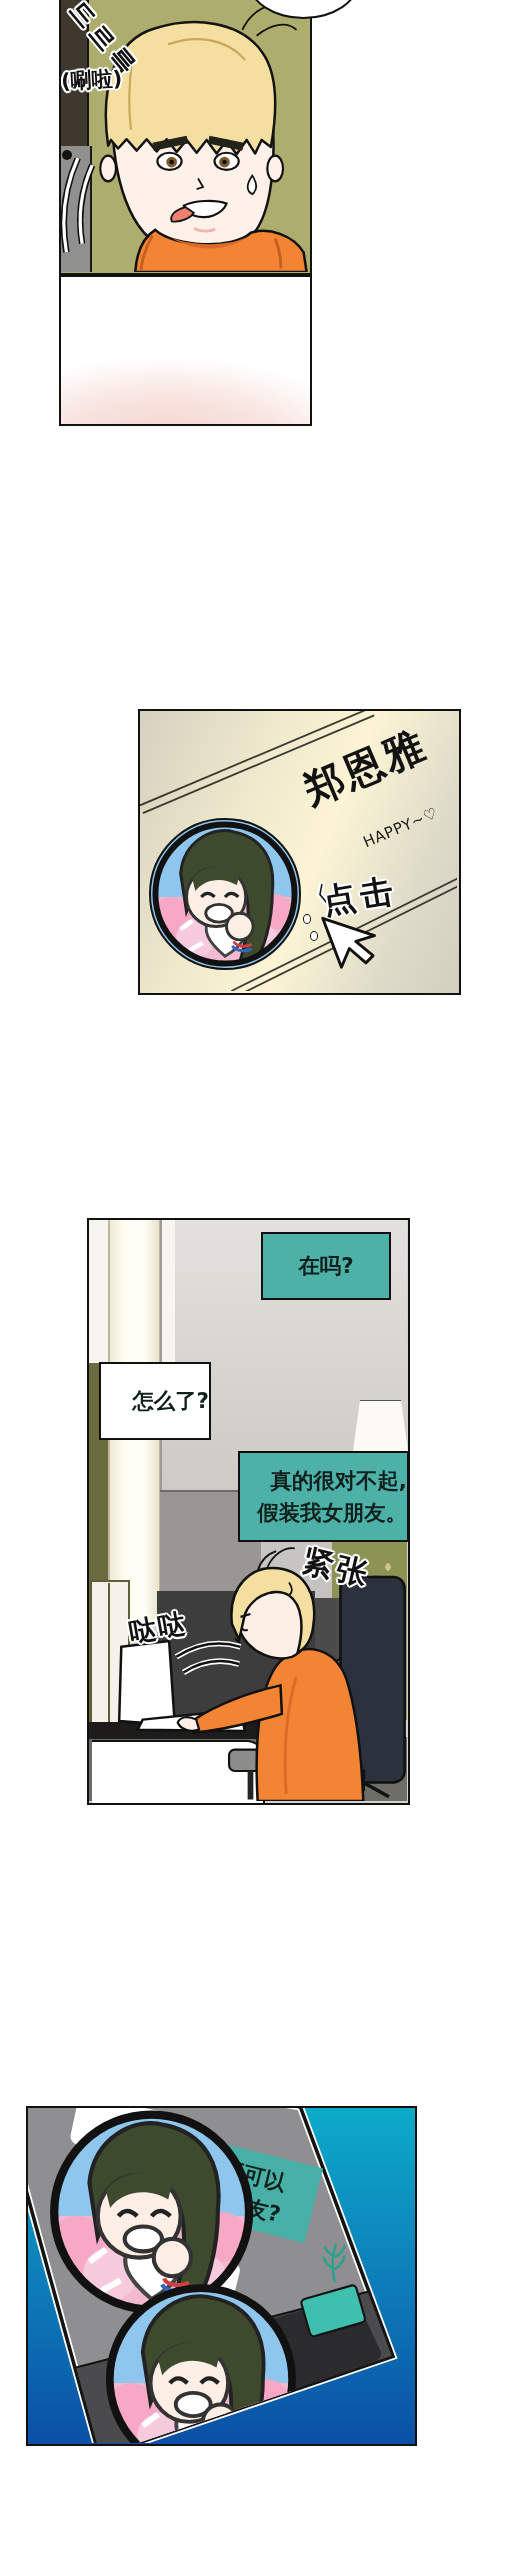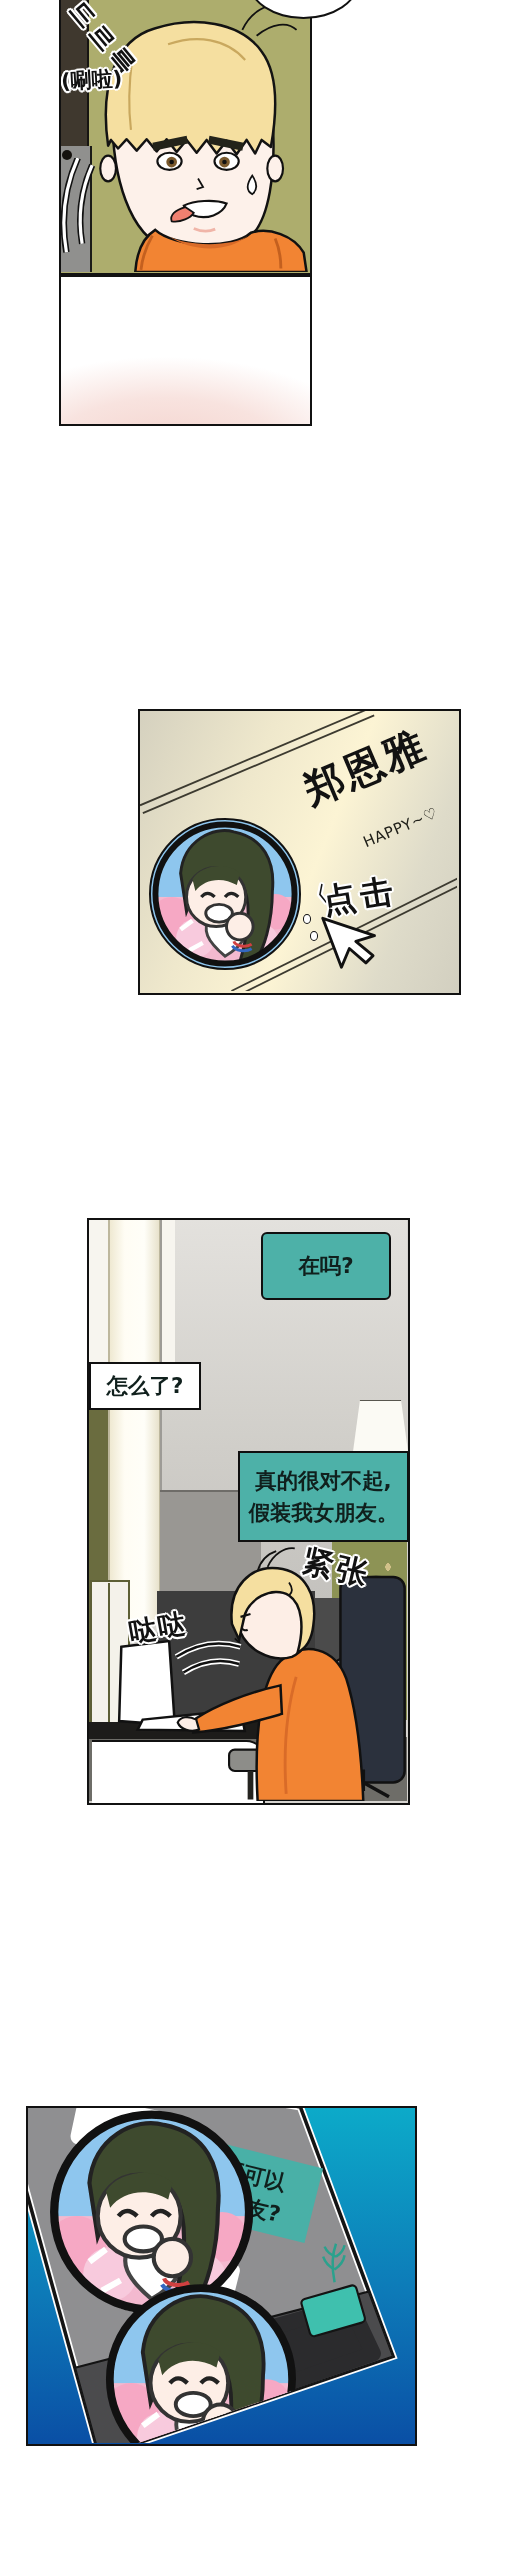--- a/index.html
+++ b/index.html
@@ -186,27 +186,27 @@
 
       <path d="M122,612 q44,-28 90,-14" fill="none" stroke="#fff" stroke-width="8"></path>
       <path d="M122,612 q44,-28 90,-14" fill="none" stroke="#111" stroke-width="3.5"></path>
       <path d="M132,634 q38,-24 78,-12" fill="none" stroke="#fff" stroke-width="8"></path>
       <path d="M132,634 q38,-24 78,-12" fill="none" stroke="#111" stroke-width="3.5"></path>
     </svg>
 
     <div class="abs halo cjk-bold" style="left:40px;top:390px;font-size:27px;letter-spacing:2.1px;transform:rotate(-10deg);z-index:3;">哒哒</div>
     <div class="abs halo cjk-bold" style="left:213px;top:327px;font-size:31px;letter-spacing:3.6px;transform:rotate(13deg);z-index:3;">紧张</div>
 
-    <div class="chatbubble" style="left:172px;top:12px;width:130px;height:68px;background:#4DB1A8;border-radius:6px;">
+    <div class="chatbubble" style="left:172px;top:12px;width:130px;height:68px;background:#4DB1A8;">
       <span class="line">在吗?</span>
     </div>
-    <div class="chatbubble" style="left:0;top:142px;width:112px;height:48px;background:#ffffff;">
+    <div class="chatbubble" style="left:10px;top:142px;width:112px;height:78px;background:#ffffff;align-items:flex-end;">
       <span class="line">怎么了?</span>
     </div>
-    <div class="chatbubble" style="left:149px;top:231px;width:171px;height:91px;background:#4DB1A8;">
+    <div class="chatbubble" style="left:149px;top:231px;width:171px;height:91px;background:#4DB1A8;align-items:flex-end;">
       <span class="line">真的很对不起,</span>
       <span class="line">假装我女朋友。</span>
     </div>
   </div>
 
   <div id="panel5" class="panel">
     <svg width="385" height="335" viewBox="0 0 540 469">
       <defs>
         <clipPath id="phoneclip">
           <polygon points="-55,-75 382,-2 512,348 100,488"></polygon>

